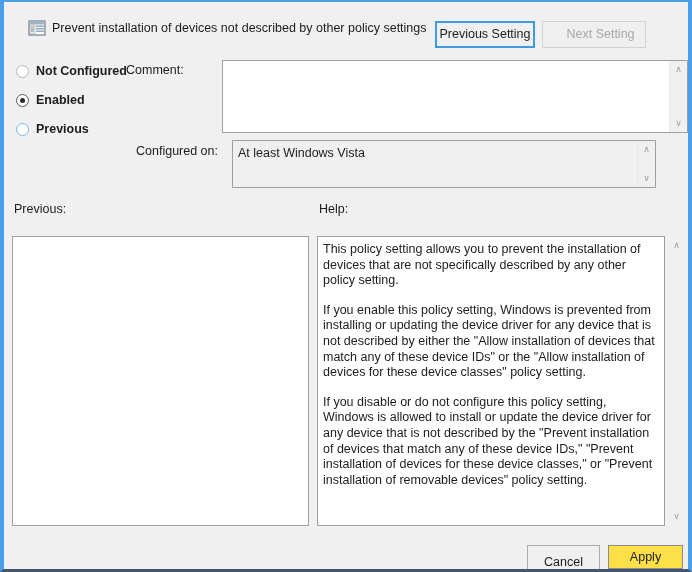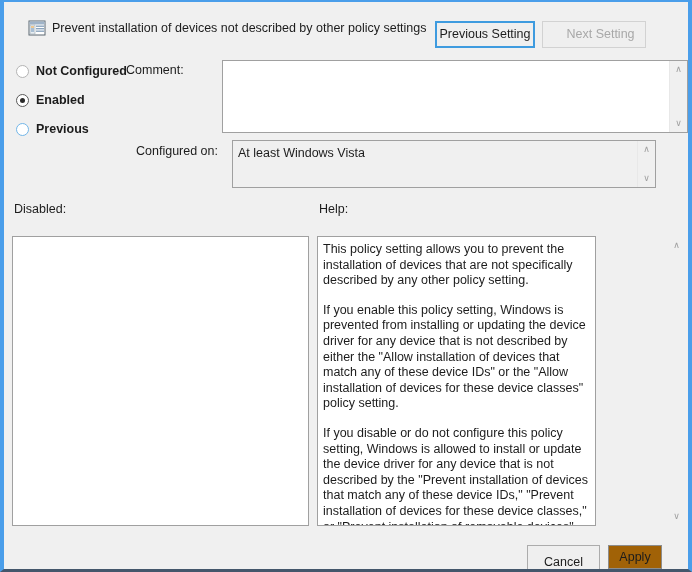--- a/index.html
+++ b/index.html
@@ -159,21 +159,21 @@
   .box-supported {
     left: 228px; top: 138px;
     width: 424px; height: 48px;
   }
   .box-options {
     left: 8px; top: 234px;
     width: 297px; height: 290px;
   }
   .box-help {
     left: 313px; top: 234px;
-    width: 279px; height: 290px;
+    width: 348px; height: 290px;
   }
 
   .tb-text {
     position: absolute;
     left: 5px;
     top: 4px;
     right: 20px;
     font-size: 12.5px;
     color: #1c1c1c;
     line-height: 16px;
@@ -236,22 +236,22 @@
     width: 73px; height: 24px;
   }
   .btn-cancel {
     position: absolute;
     left: 523px; top: 543px;
     width: 73px; height: 34px;
   }
   .btn-apply {
     position: absolute;
     left: 604px; top: 543px;
-    width: 54px; height: 24px;
-    background: #a16207;
+    width: 75px; height: 24px;
+    background: #fde047;
     border: 1px solid #8d8d8d;
   }
 </style>
 </head>
 <body>
 
 <div class="window">
 
   <div class="title-row">
     <span class="policy-icon">
@@ -297,21 +297,21 @@
 
   <span class="field-label lbl-supported">Configured on:</span>
   <div class="textbox box-supported readonly">
     <div class="tb-text">At least Windows Vista</div>
     <div class="sb">
       <span class="sb-arrow up">∧</span>
       <span class="sb-arrow down">∨</span>
     </div>
   </div>
 
-  <span class="field-label lbl-options">Disabled:</span>
+  <span class="field-label lbl-options">Previous:</span>
   <div class="textbox box-options">
     <div class="tb-text"></div>
   </div>
 
   <span class="field-label lbl-help">Help:</span>
   <div class="textbox box-help">
     <div class="help-text">
       <p>This policy setting allows you to prevent the installation of devices that are not specifically described by any other policy setting.</p>
       <p>If you enable this policy setting, Windows is prevented from installing or updating the device driver for any device that is not described by either the "Allow installation of devices that match any of these device IDs" or the "Allow installation of devices for these device classes" policy setting.</p>
       <p>If you disable or do not configure this policy setting, Windows is allowed to install or update the device driver for any device that is not described by the "Prevent installation of devices that match any of these device IDs," "Prevent installation of devices for these device classes," or "Prevent installation of removable devices" policy setting.</p>

